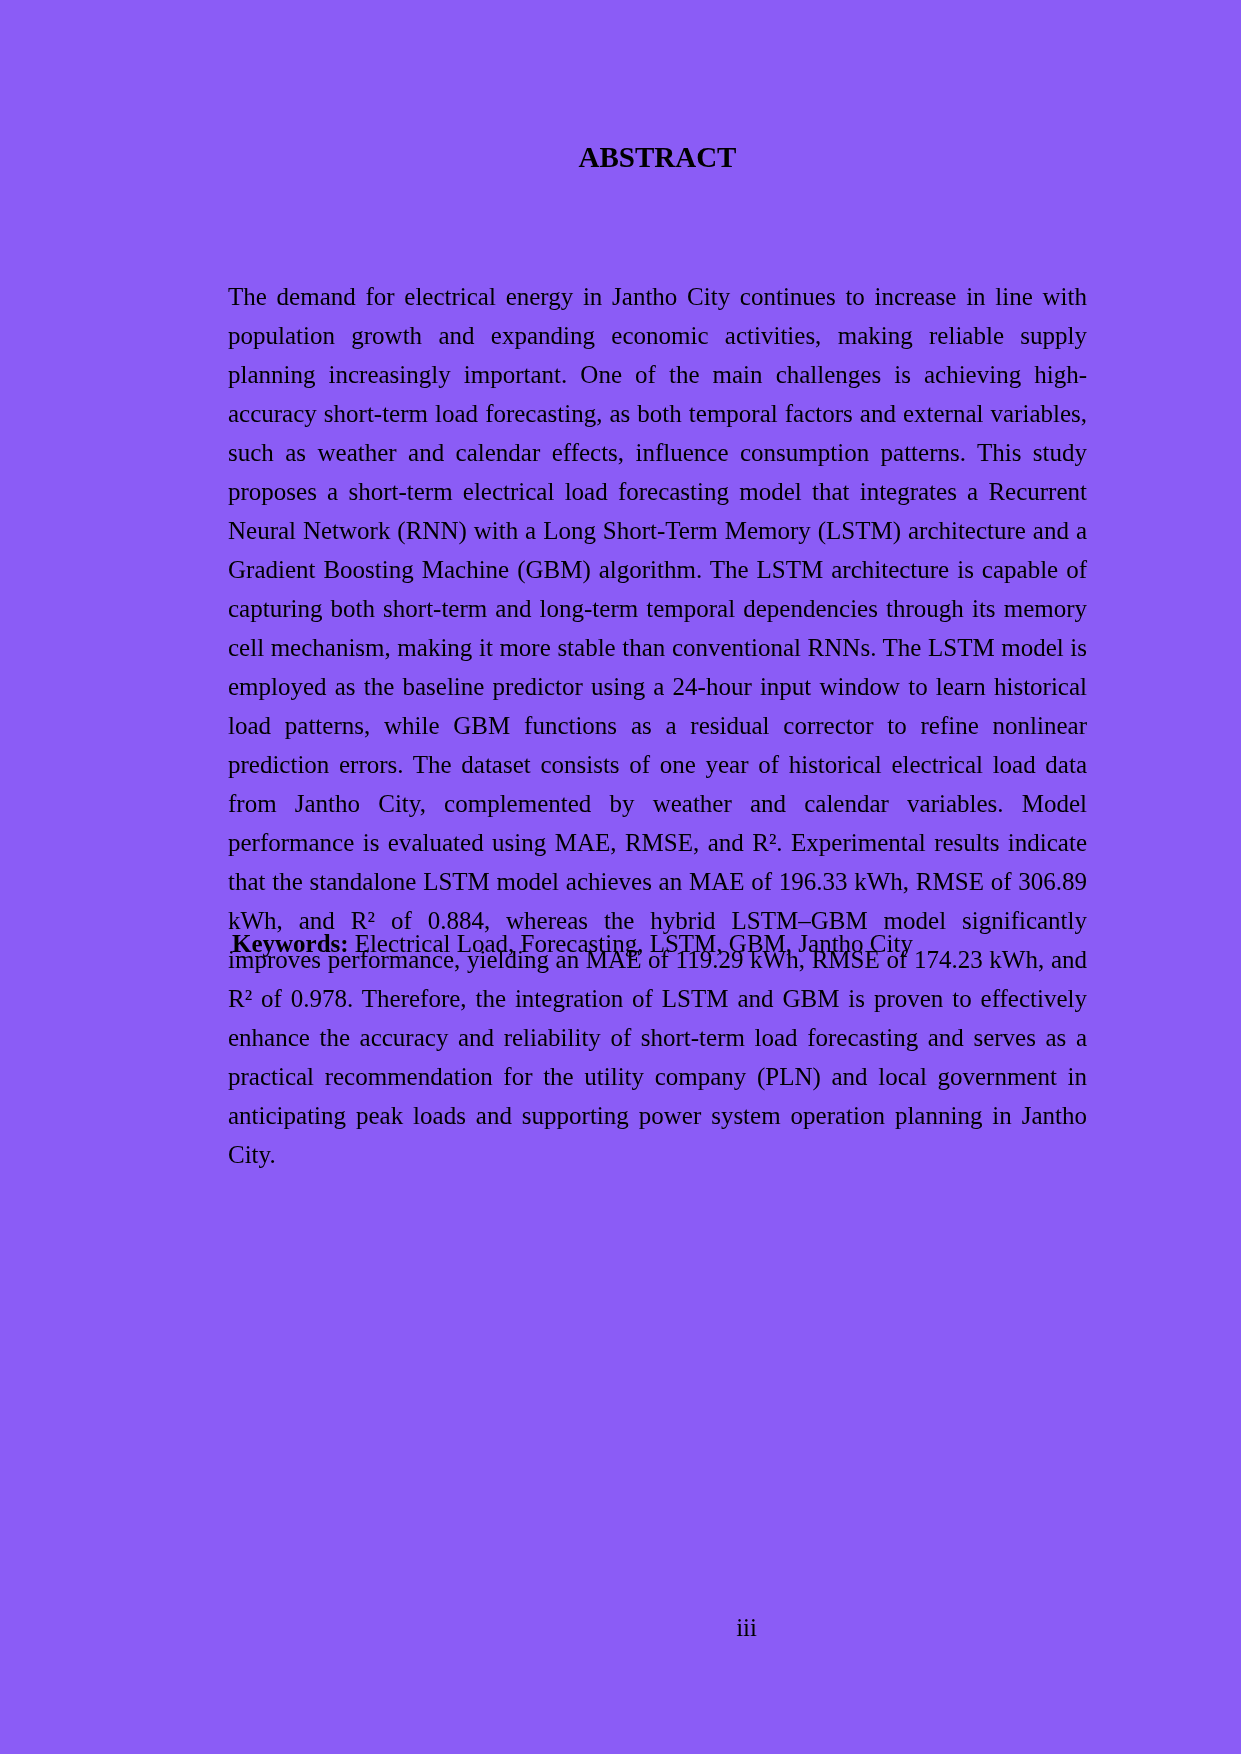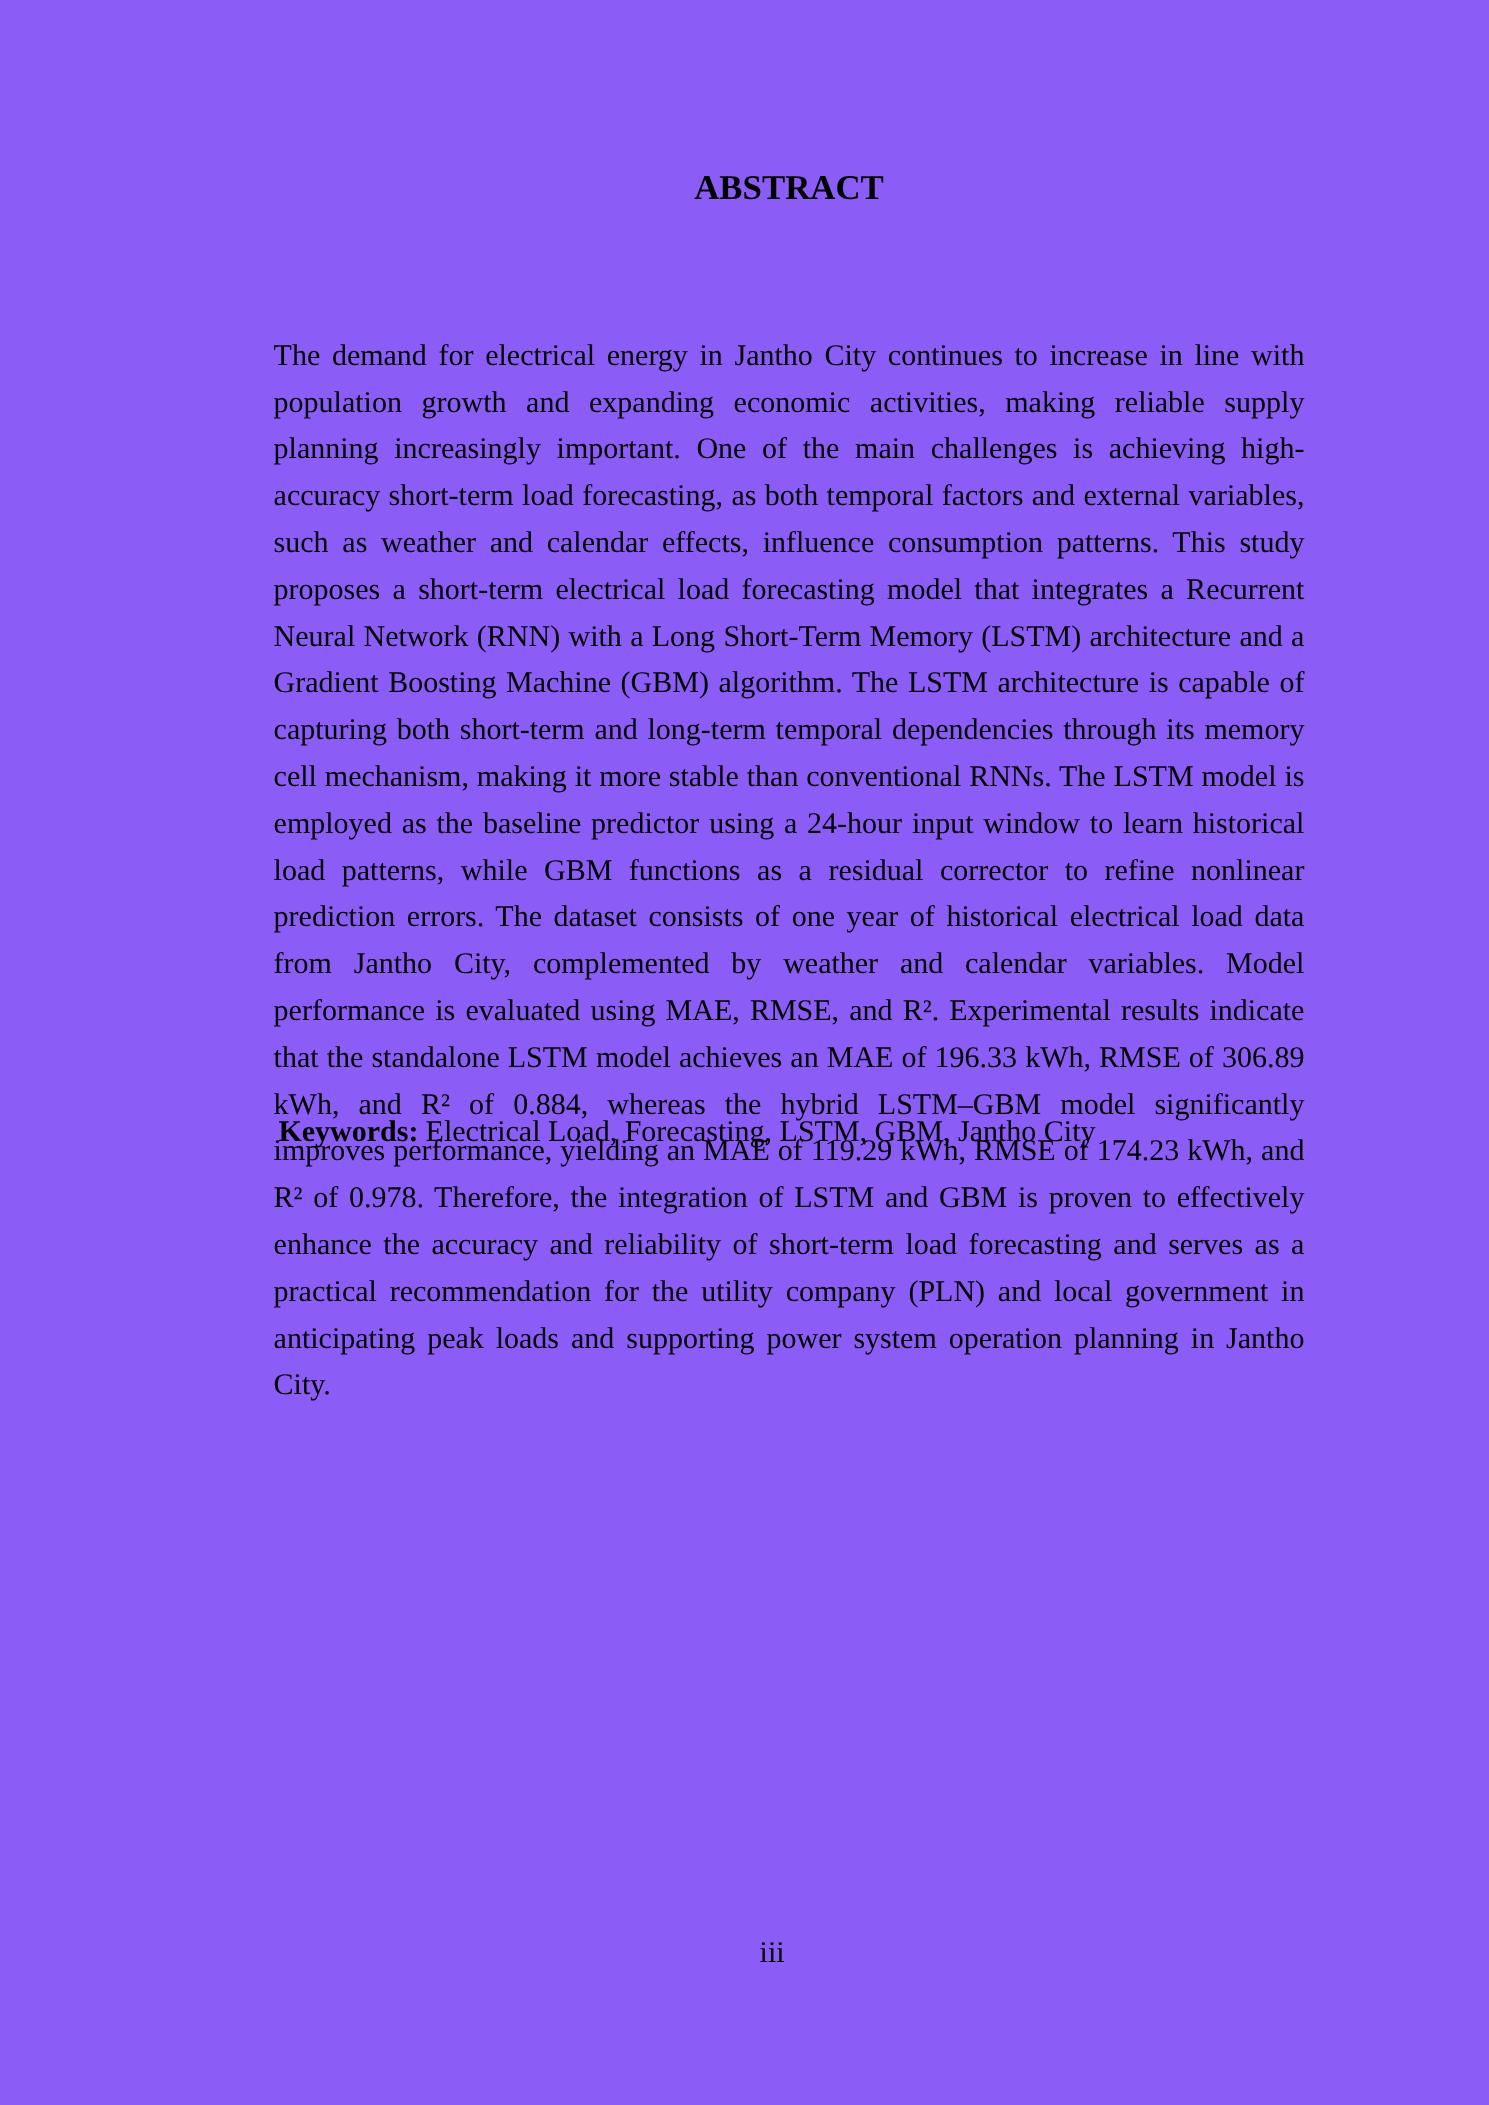--- a/index.html
+++ b/index.html
@@ -54,21 +54,21 @@
     margin-left: 6px;
   }
   .page-number {
     position: absolute;
     left: 633px;
     top: 1614px;
     width: 124px;
     margin: 0;
     font-size: 25px;
     line-height: 28.3px;
-    text-align: left;
+    text-align: right;
   }
 </style>
 </head>
 <body>
 
 <div class="page">
 
   <h1 class="doc-title">ABSTRACT</h1>
 
   <p class="abstract-body">The demand for electrical energy in Jantho City continues to increase in line with population growth and expanding economic activities, making reliable supply planning increasingly important. One of the main challenges is achieving high-accuracy short-term load forecasting, as both temporal factors and external variables, such as weather and calendar effects, influence consumption patterns. This study proposes a short-term electrical load forecasting model that integrates a Recurrent Neural Network (RNN) with a Long Short-Term Memory (LSTM) architecture and a Gradient Boosting Machine (GBM) algorithm. The LSTM architecture is capable of capturing both short-term and long-term temporal dependencies through its memory cell mechanism, making it more stable than conventional RNNs. The LSTM model is employed as the baseline predictor using a 24-hour input window to learn historical load patterns, while GBM functions as a residual corrector to refine nonlinear prediction errors. The dataset consists of one year of historical electrical load data from Jantho City, complemented by weather and calendar variables. Model performance is evaluated using MAE, RMSE, and R². Experimental results indicate that the standalone LSTM model achieves an MAE of 196.33 kWh, RMSE of 306.89 kWh, and R² of 0.884, whereas the hybrid LSTM–GBM model significantly improves performance, yielding an MAE of 119.29 kWh, RMSE of 174.23 kWh, and R² of 0.978. Therefore, the integration of LSTM and GBM is proven to effectively enhance the accuracy and reliability of short-term load forecasting and serves as a practical recommendation for the utility company (PLN) and local government in anticipating peak loads and supporting power system operation planning in Jantho City.</p>

